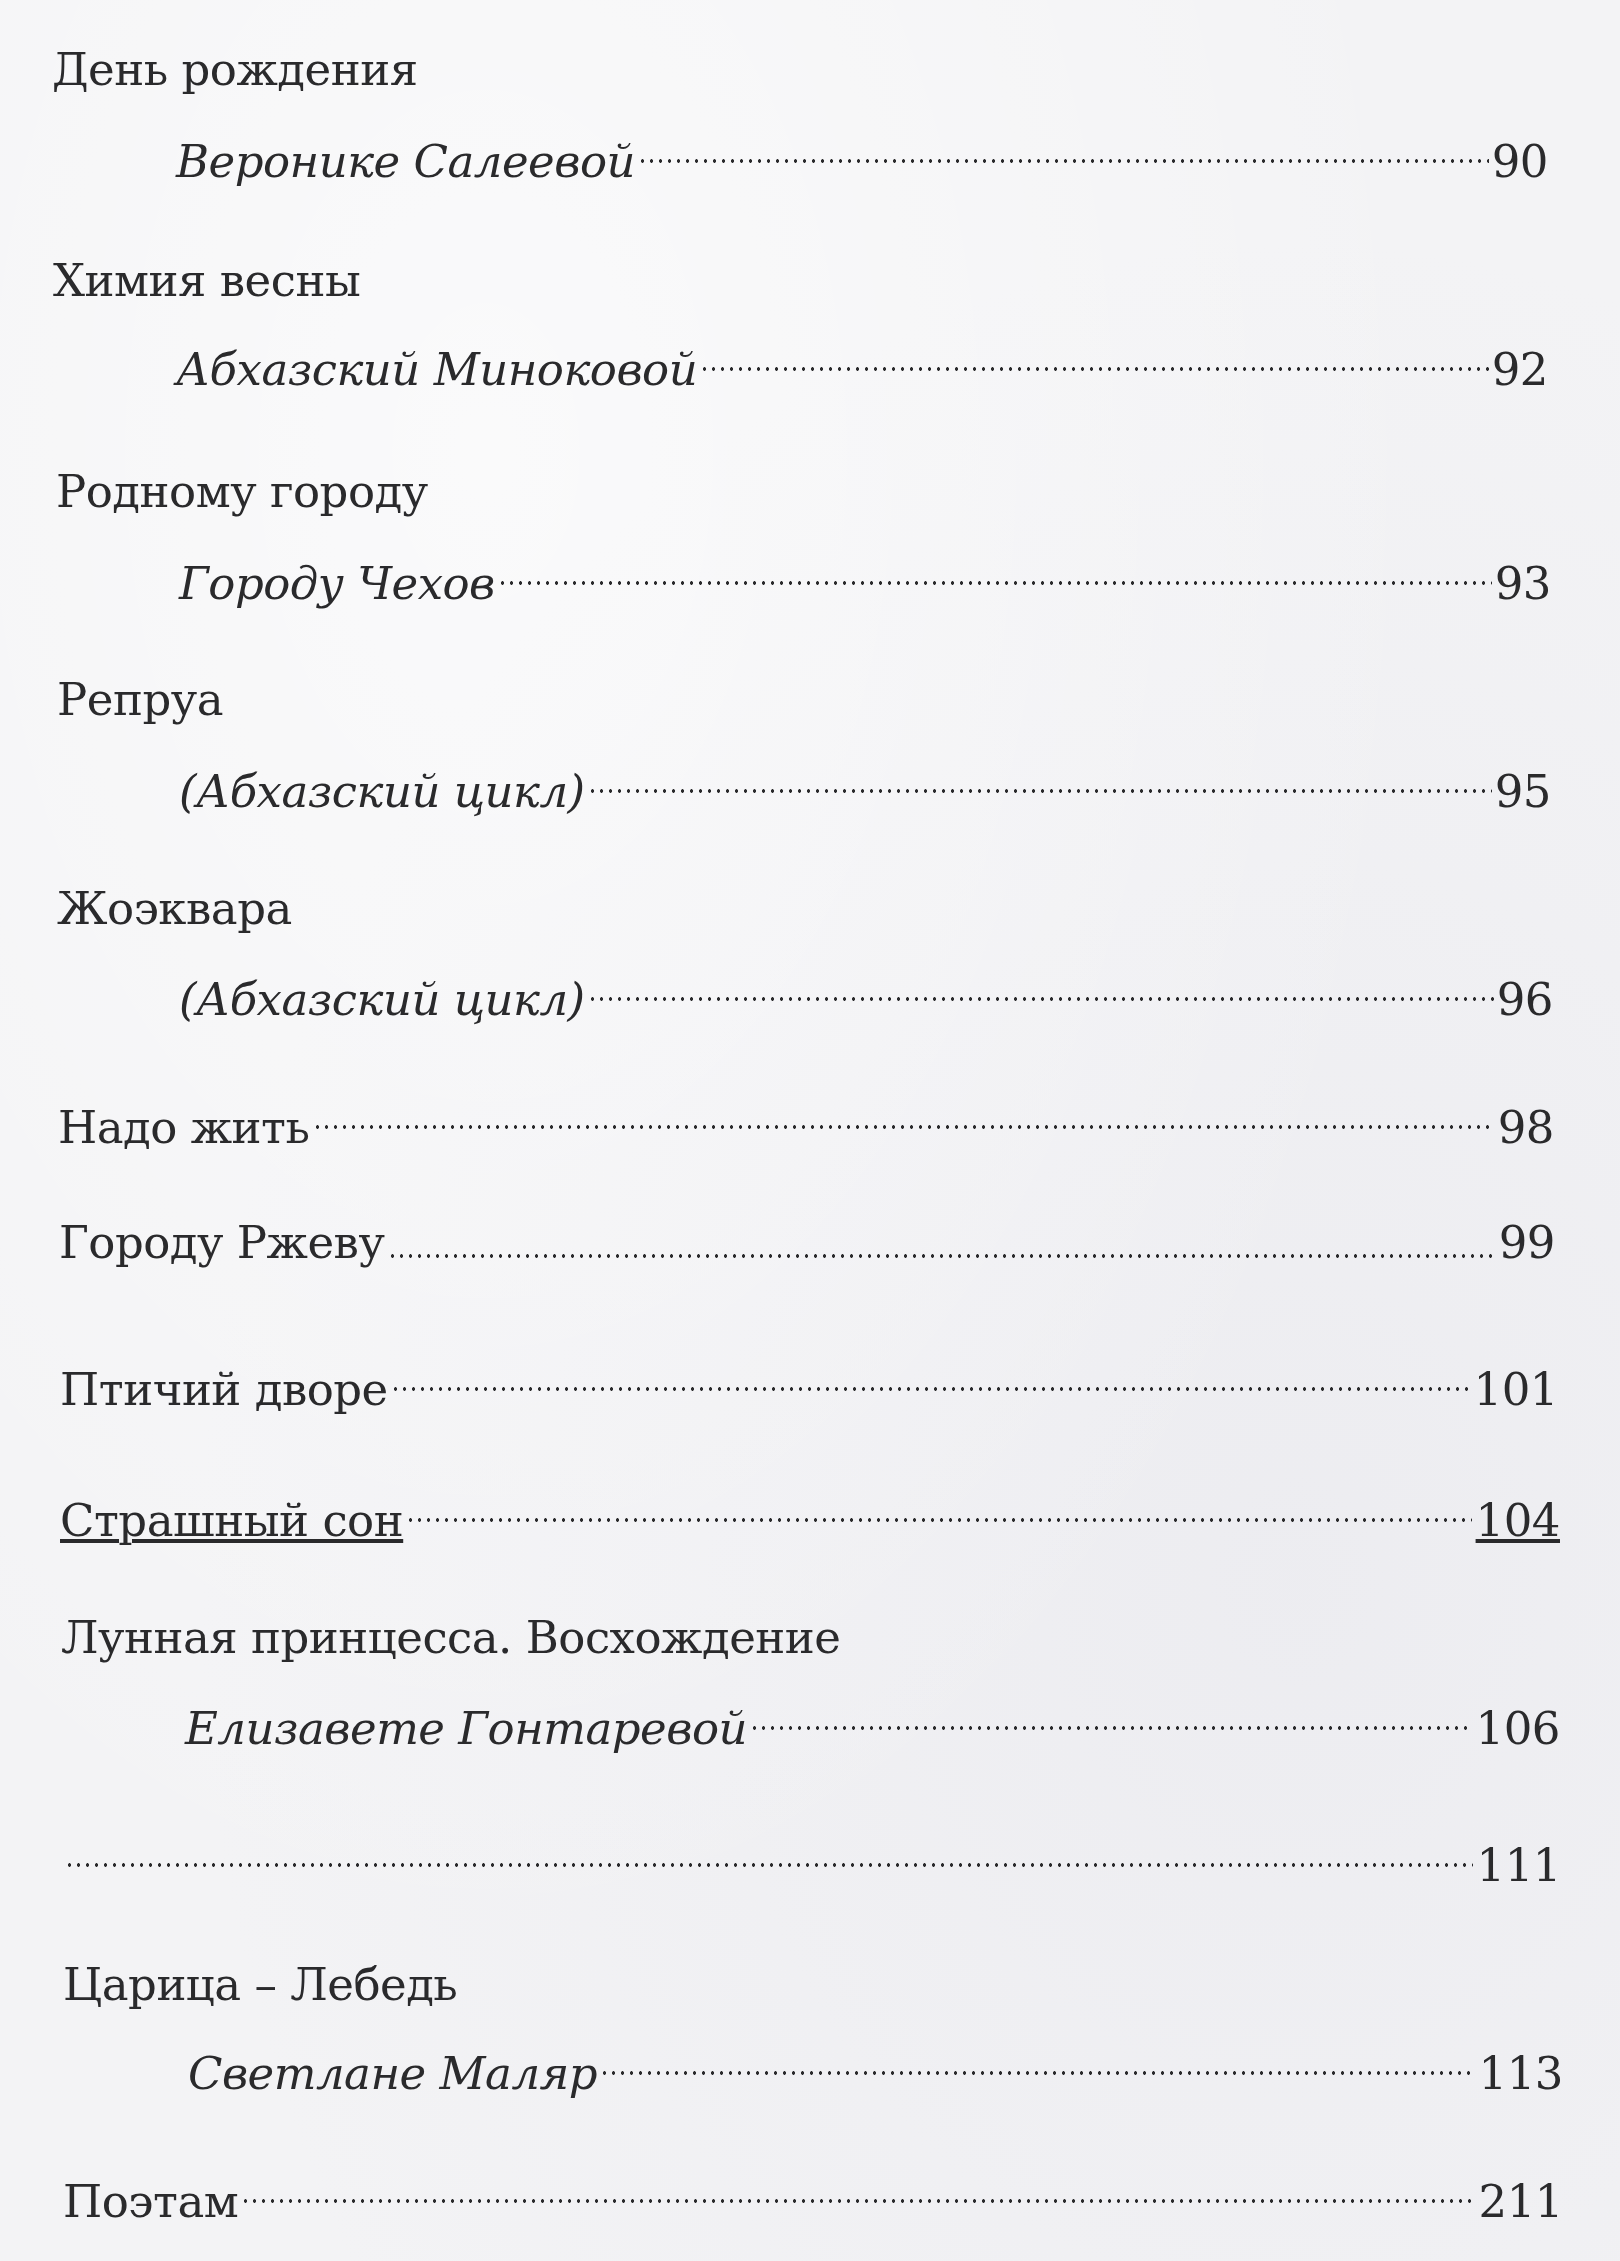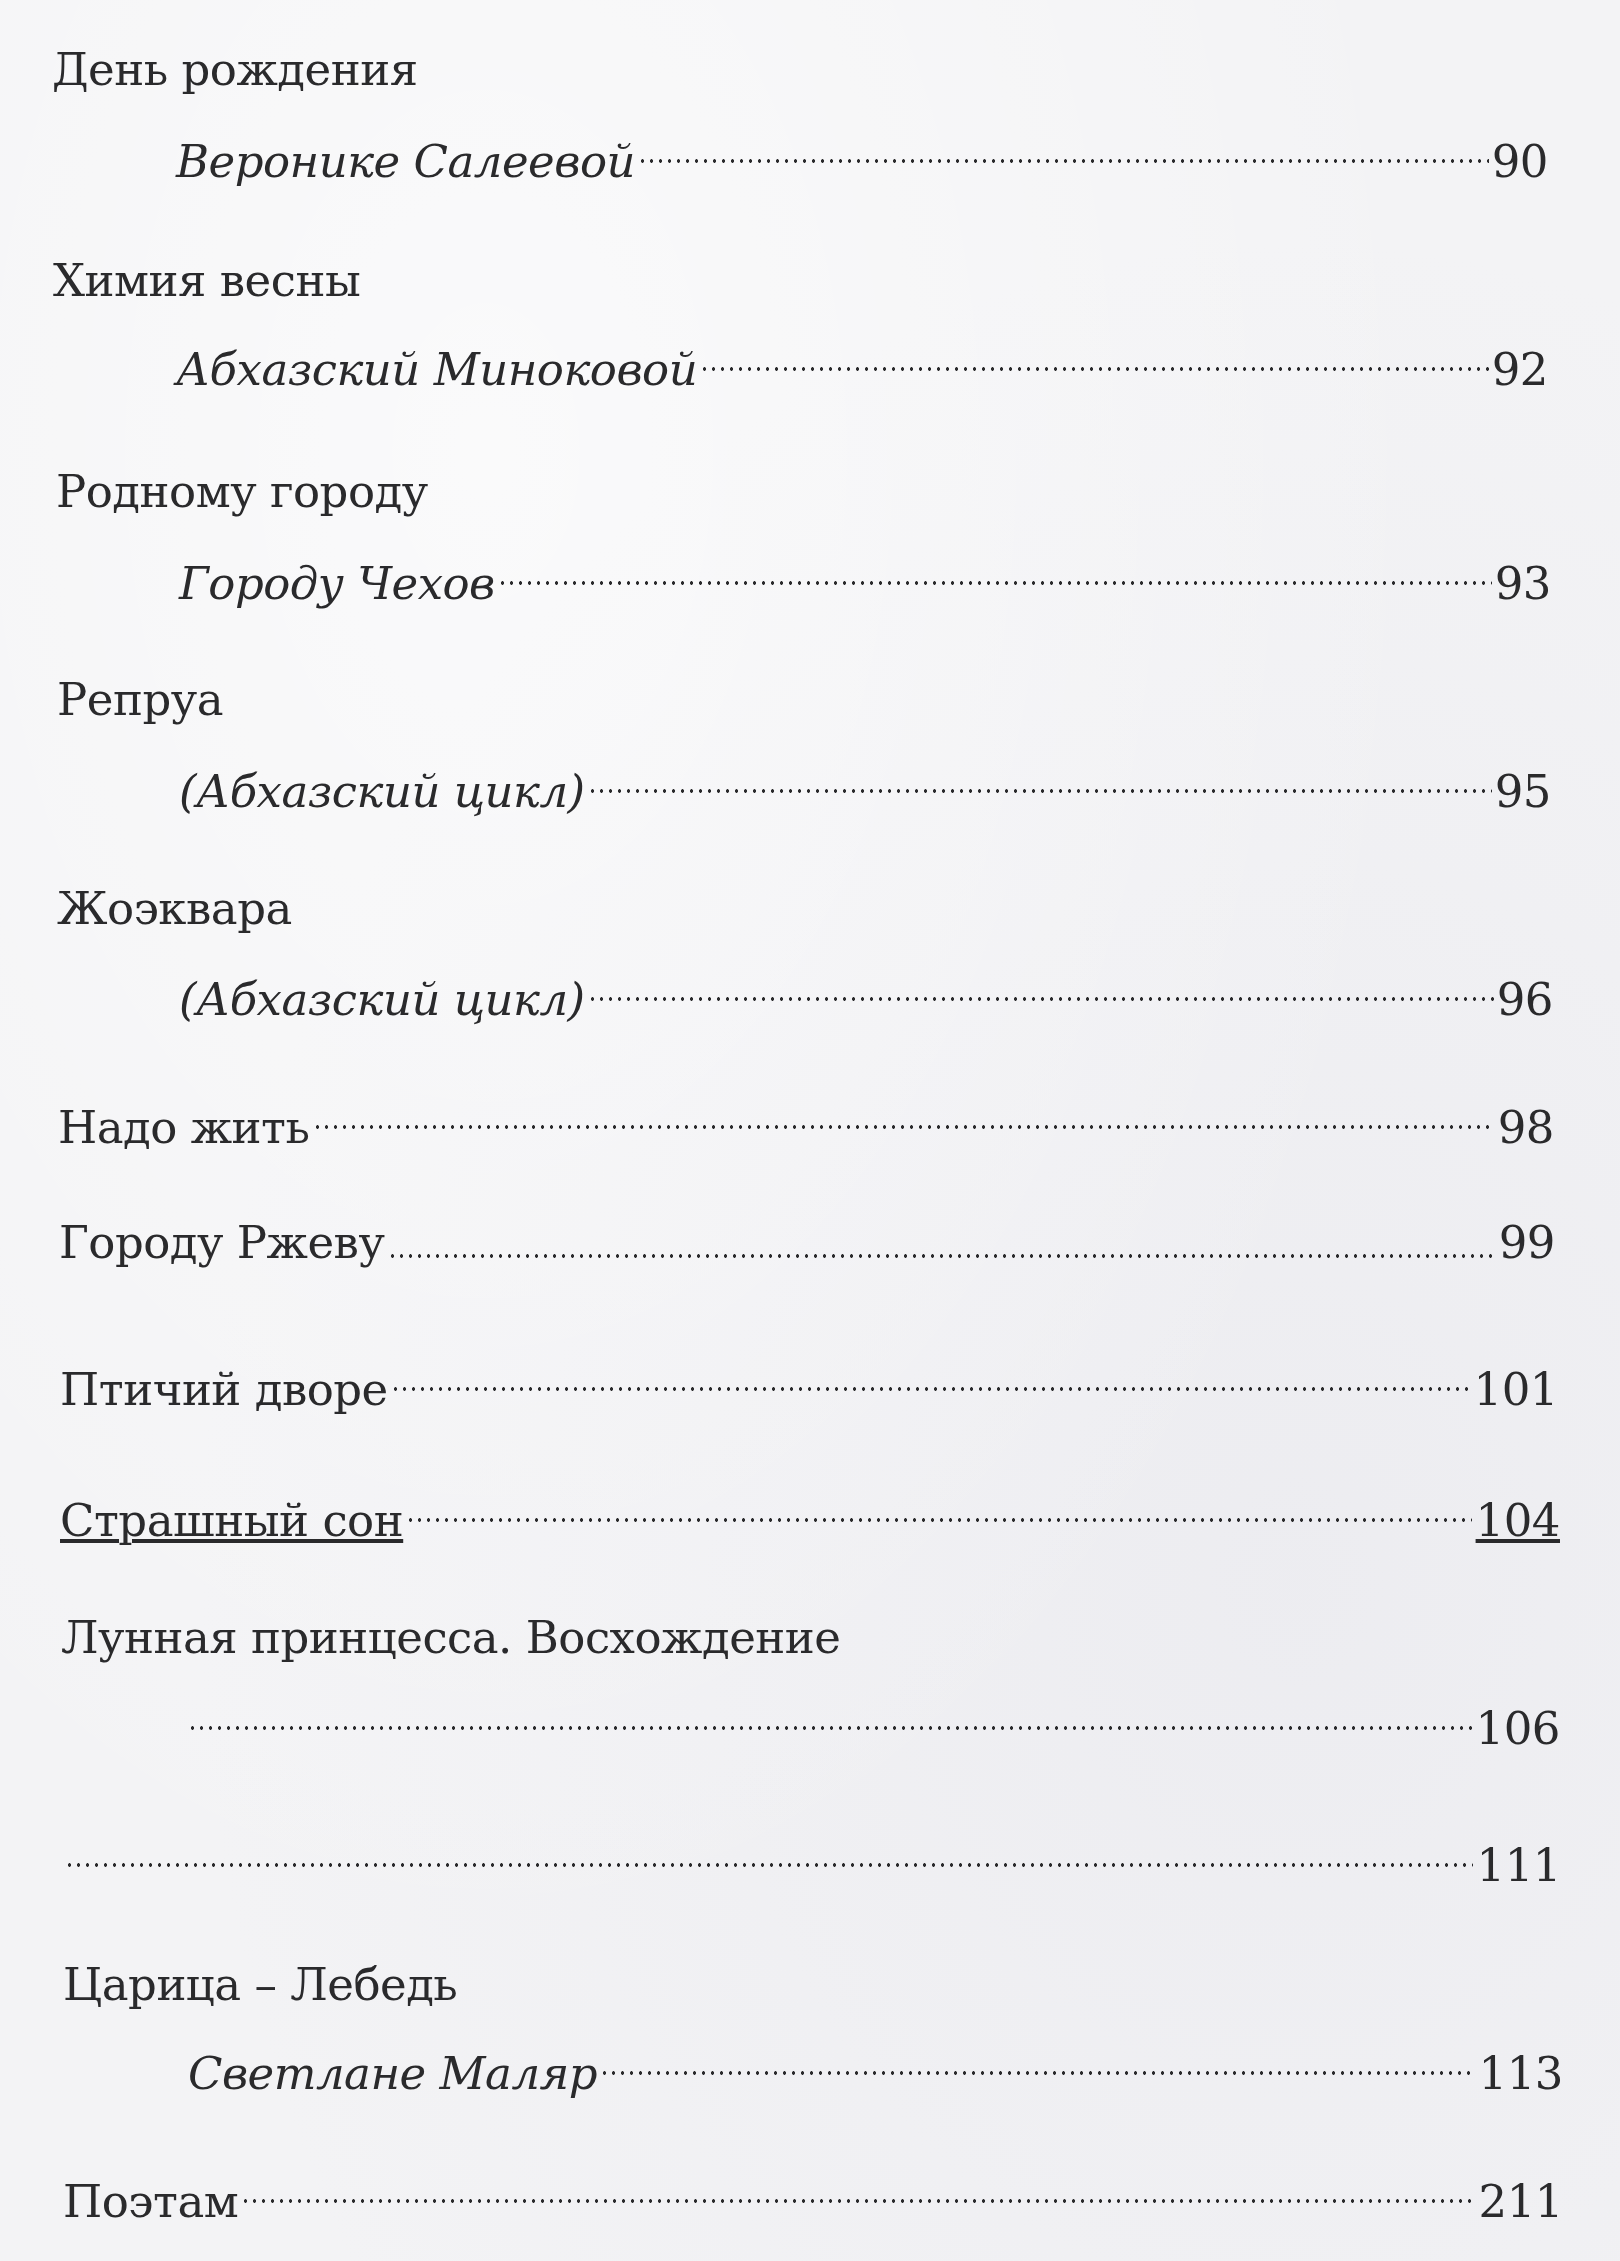--- a/index.html
+++ b/index.html
@@ -135,20 +135,21 @@
     </div>
 
     <div class="line" style="left:60px; width:1500px; top:1477px;text-decoration:underline;">
       <span class="text">Страшный сон</span>
       <span class="dots"></span>
       <span class="page-num">104</span>
     </div>
 
     <div class="heading-only" style="left:61px; top:1608px;">Лунная принцесса. Восхождение</div>
     <div class="line sub" style="left:185px; width:1375px; top:1685px;">
+      <span class="text">Елизавете Гонтаревой</span>
       <span class="dots"></span>
       <span class="page-num">106</span>
     </div>
 
     <div class="line" style="left:62px; width:1499px; top:1822px;">
       <span class="dots"></span>
       <span class="page-num">111</span>
     </div>
 
     <div class="heading-only" style="left:63px; top:1955px;">Царица – Лебедь</div>

